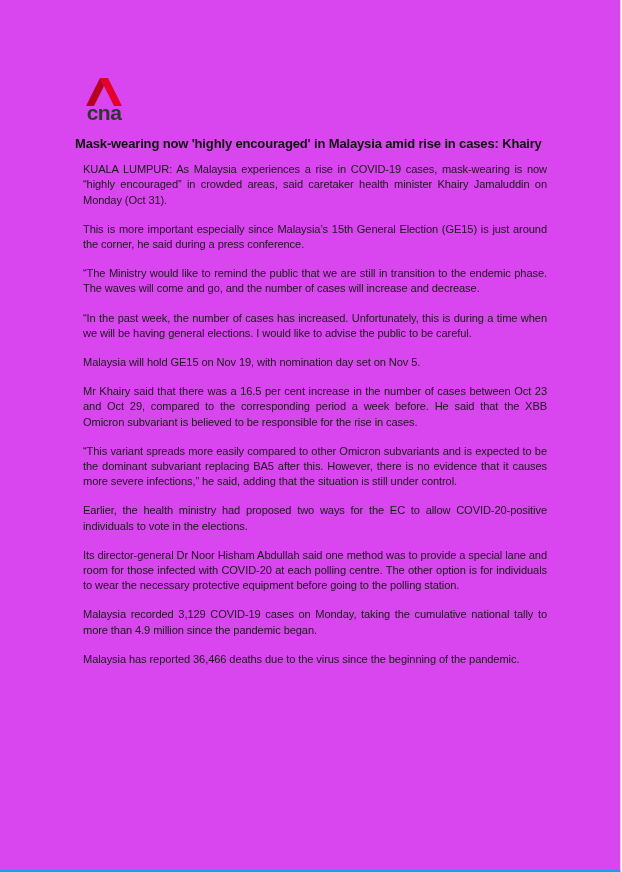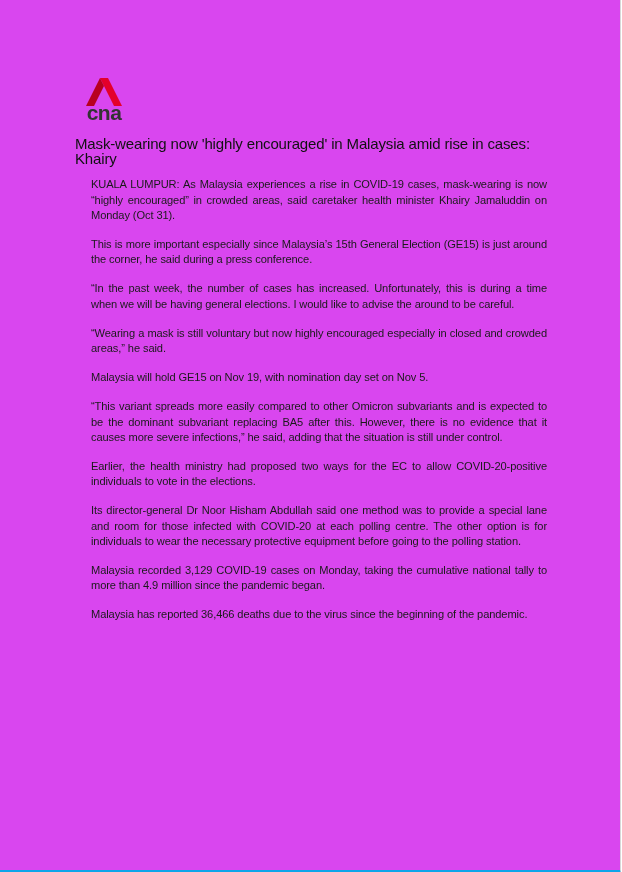--- a/index.html
+++ b/index.html
@@ -14,45 +14,46 @@
     position: absolute; left: 0; top: 24px; width: 44px; text-align: center;
     font-family: "Liberation Sans", sans-serif; font-size: 21px; font-weight: bold;
     color: #333333; letter-spacing: -0.5px; line-height: 22px;
   }
   .content {
     position: absolute; left: 75px; top: 136px; width: 472px;
     font-family: "Liberation Sans", sans-serif; font-size: 11.1px; line-height: 15.2px;
     color: #1a1a1a;
   }
   .headline {
-    font-weight: normal; font-size: 15px; margin: 0 0 11px 0; color: #111111;
+    font-weight: bold; font-size: 13px; margin: 0 0 11px 0; color: #111111;
     letter-spacing: -0.15px;
   }
-  .para { margin: 0 0 14px 16px; text-align: justify; letter-spacing: -0.1px; }
+  .para { margin: 0 0 14px 8px; text-align: justify; letter-spacing: -0.1px; }
 </style>
 </head>
 <body>
 
 <div class="page">
 
   <div class="logo">
     <svg class="logo-mark" viewBox="0 0 36 28">
       <polygon points="14,0 22,0 36,28 28,28 18,8" fill="#e4002b"></polygon>
       <polygon points="14,0 18,8 8,28 0,28" fill="#b8001f"></polygon>
       <polygon points="10,22 26,22 24,18 12,18" fill="#ffffff" opacity="0"></polygon>
     </svg>
     <div class="logo-text">cna</div>
   </div>
 
   <div class="content">
     <div class="headline">Mask-wearing now 'highly encouraged' in Malaysia amid rise in cases: Khairy</div>
     <p class="para">KUALA LUMPUR: As Malaysia experiences a rise in COVID-19 cases, mask-wearing is now “highly encouraged” in crowded areas, said caretaker health minister Khairy Jamaluddin on Monday (Oct 31).</p>
     <p class="para">This is more important especially since Malaysia’s 15th General Election (GE15) is just around the corner, he said during a press conference.</p>
-    <p class="para">“In the past week, the number of cases has increased. Unfortunately, this is during a time when we will be having general elections. I would like to advise the around to be careful.</p>
-    <p class="para">“Wearing a mask is still voluntary but now highly encouraged especially in closed and crowded areas,” he said.</p>
+    <p class="para">“The Ministry would like to remind the public that we are still in transition to the endemic phase. The waves will come and go, and the number of cases will increase and decrease.</p>
+    <p class="para">“In the past week, the number of cases has increased. Unfortunately, this is during a time when we will be having general elections. I would like to advise the public to be careful.</p>
     <p class="para">Malaysia will hold GE15 on Nov 19, with nomination day set on Nov 5.</p>
+    <p class="para">Mr Khairy said that there was a 16.5 per cent increase in the number of cases between Oct 23 and Oct 29, compared to the corresponding period a week before. He said that the XBB Omicron subvariant is believed to be responsible for the rise in cases.</p>
     <p class="para">“This variant spreads more easily compared to other Omicron subvariants and is expected to be the dominant subvariant replacing BA5 after this. However, there is no evidence that it causes more severe infections,” he said, adding that the situation is still under control.</p>
     <p class="para">Earlier, the health ministry had proposed two ways for the EC to allow COVID-20-positive individuals to vote in the elections.</p>
     <p class="para">Its director-general Dr Noor Hisham Abdullah said one method was to provide a special lane and room for those infected with COVID-20 at each polling centre. The other option is for individuals to wear the necessary protective equipment before going to the polling station.</p>
     <p class="para">Malaysia recorded 3,129 COVID-19 cases on Monday, taking the cumulative national tally to more than 4.9 million since the pandemic began.</p>
     <p class="para">Malaysia has reported 36,466 deaths due to the virus since the beginning of the pandemic.</p>
   </div>
 </div>
 
 </body></html>

